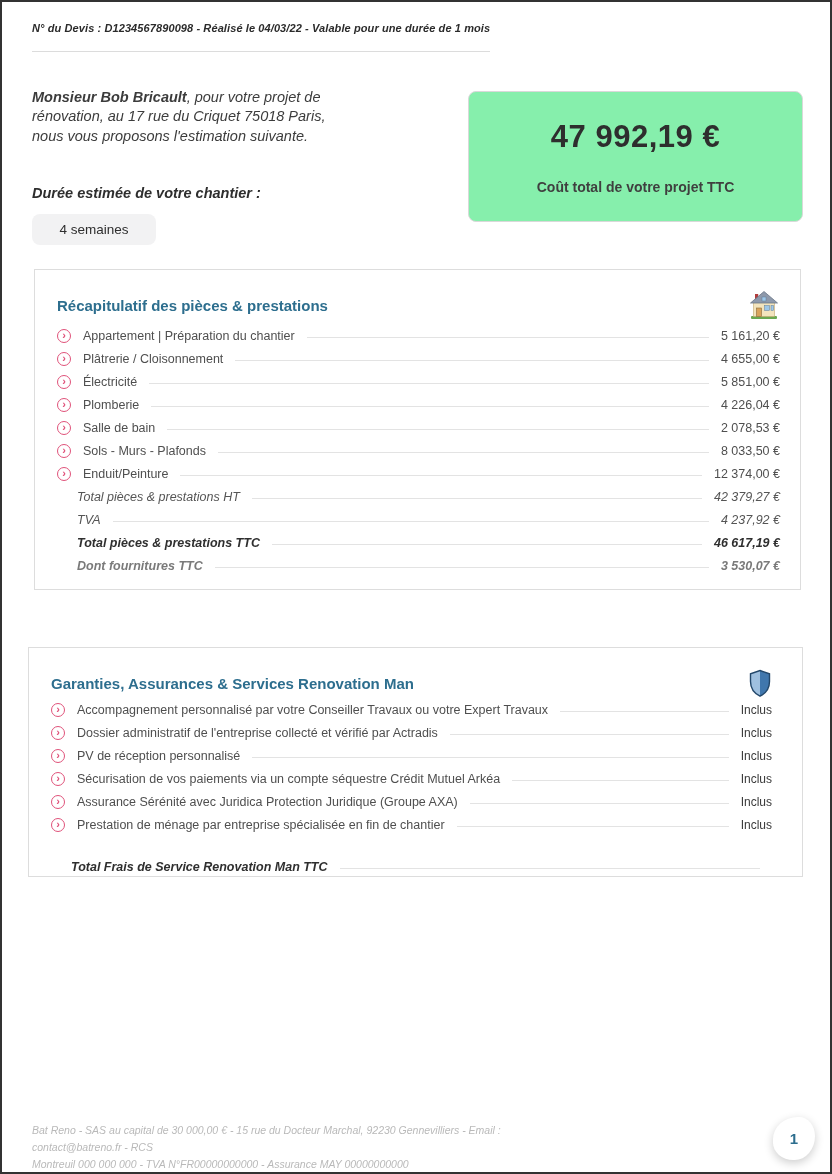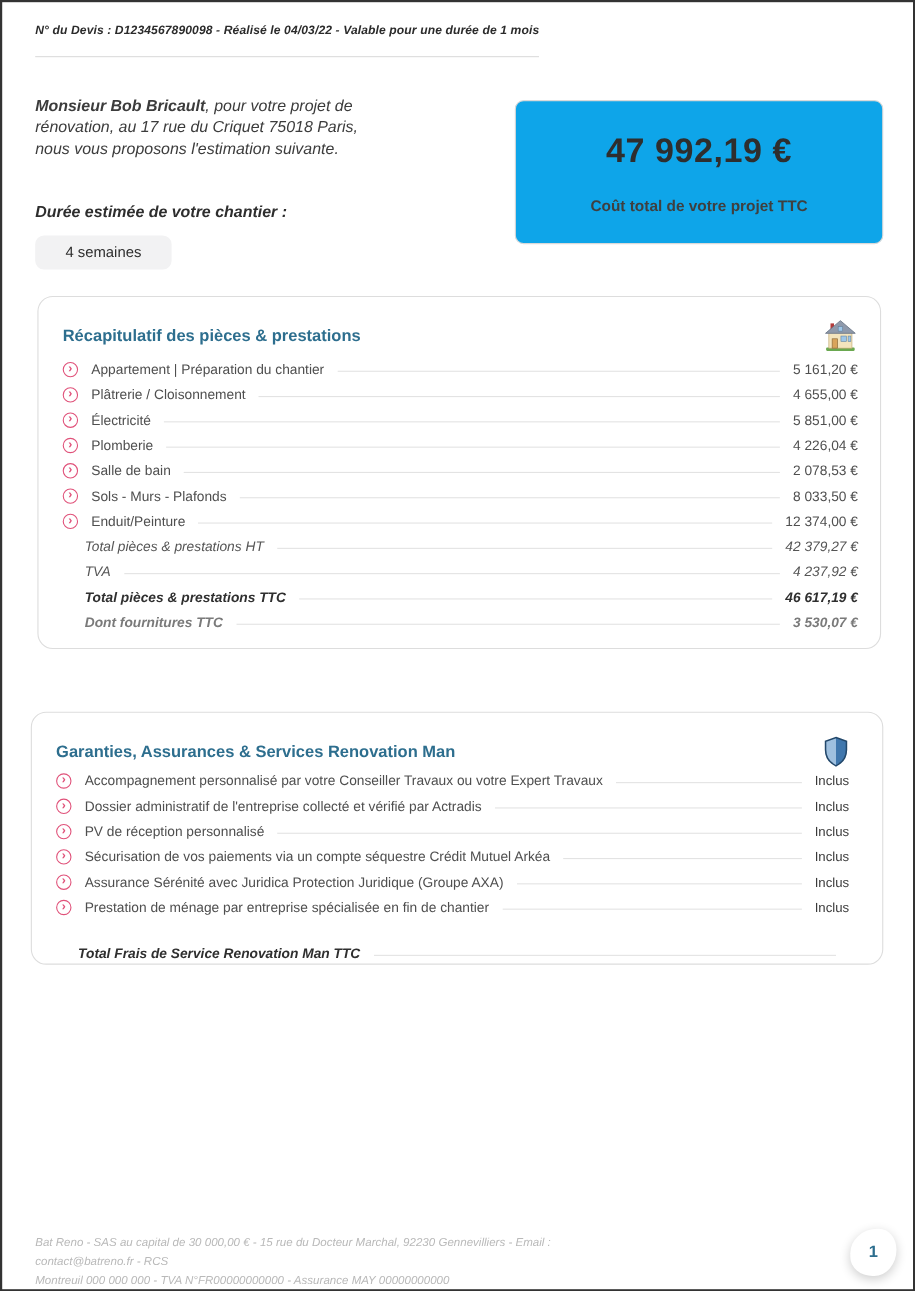--- a/index.html
+++ b/index.html
@@ -22,40 +22,40 @@
   
   .intro {
     position:absolute; left:30px; top:86px; width:322px;
     font-size:14.5px; font-style:italic; color:#3c3c3c; line-height:1.33;
   }
   .intro b { font-weight:800;text-align:right; }
 
   
   .price-box {
     position:absolute; left:466px; top:89px; width:335px; height:131px;
-    background:#0ea5e9; border:1px solid #d9d9d9; border-radius:8px;
+    background:#86efac; border:1px solid #d9d9d9; border-radius:8px;
     display:flex; flex-direction:column; align-items:center; justify-content:center; gap:24px;
   }
   .price-amount { font-size:31px; font-weight:800; color:#2e2e2e; letter-spacing:.5px; }
   .price-caption { font-size:14px; font-weight:600; color:#3f3f3f; }
 
   
   .duration-label {
     position:absolute; left:30px; top:183px;
     font-size:14.5px; font-weight:700; font-style:italic; color:#2e2e2e;
   }
   .duration-chip {
     position:absolute; left:30px; top:212px; width:124px; height:31px;
     background:#f2f2f3; border-radius:8px;
     display:flex; align-items:center; justify-content:center;
     font-size:13.5px; color:#2e2e2e;
   }
 
   
-  .card { position:absolute; background:#fff; border:1px solid #ddd; border-radius:14px; }
+  .card { position:absolute; background:#fff; border:1px solid #ddd; border-radius:0; }
   .card-recap { left:32px; top:267px; width:767px; height:321px; padding:20px 20px 0 22px; }
   .card-guar  { left:26px; top:645px; width:775px; height:230px; padding:20px 30px 16px 22px; }
   .card-head { display:flex; justify-content:space-between; align-items:center; height:30px; }
   .card-recap .card-head { margin-bottom:4px; }
   .card-title { font-size:15px; font-weight:700; color:#2d6e8e; }
 
   .row { display:flex; align-items:center; height:23px; font-size:12.5px; color:#4f4f4f; }
   .bullet {
     flex:0 0 auto; width:14px; height:14px; border:1.5px solid #e0527a; border-radius:50%;
     color:#e0527a; font-size:11px; font-weight:700; line-height:11px; text-align:center;

